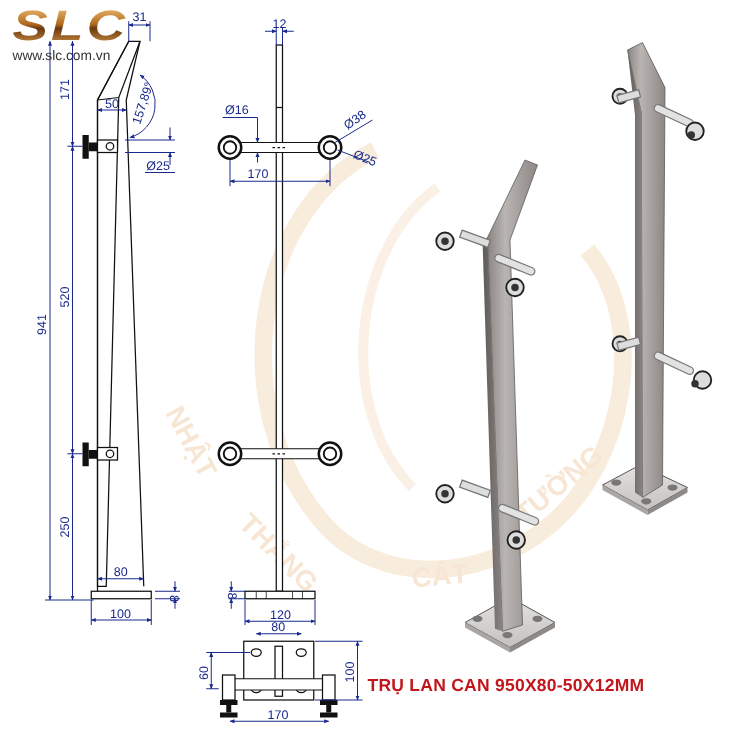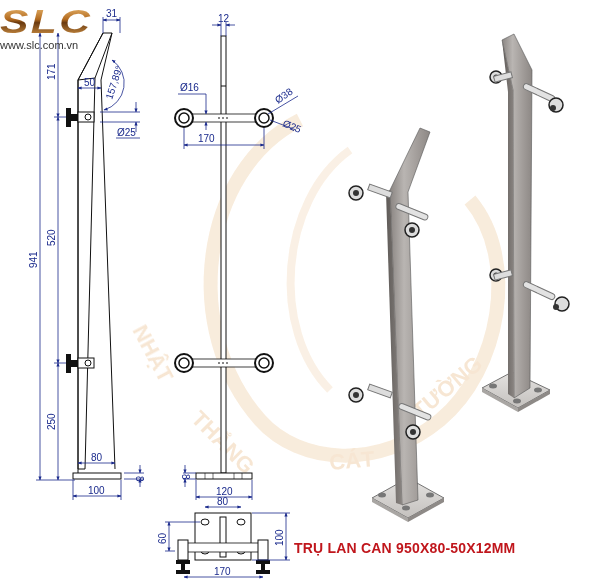--- a/index.html
+++ b/index.html
@@ -1,18 +1,18 @@
 <!DOCTYPE html>
 <html><head>
 <meta charset="utf-8">
 <style>
   html, body { margin: 0; padding: 0; background: #ffffff; }
   body { width: 600px; height: 588px; position: relative; overflow: hidden; font-family: "Liberation Sans", sans-serif; }
   #canvas { position: absolute; left: 0; top: 0; width: 600px; height: 588px; }
-  .logo { position: absolute; left: 0; top: 4px; width: 100px; height: 48px; }
+  .logo { position: absolute; left: 10px; top: 4px; width: 100px; height: 48px; }
   .logo-text { position: absolute; left: 0; top: 0; font-family: "Liberation Sans", sans-serif; font-weight: bold; font-size: 34px; letter-spacing: 2px; color: #b8742a; line-height: 34px;
     background: linear-gradient(180deg, #f0c27a 0%, #b26a1f 45%, #6a3a10 55%, #d99a4a 100%); -webkit-background-clip: text; background-clip: text; -webkit-text-fill-color: transparent; transform: scaleX(1.25); transform-origin: left top; font-style: italic; }
   .logo-url { position: absolute; left: 0; top: 35px; font-size: 11px; color: #333; white-space: nowrap; }
   .title { position: absolute; left: 294px; top: 540px; font-size: 14px; font-weight: bold; color: #c0161c; white-space: nowrap; letter-spacing: 0.2px; }
   .dim { font-family: "Liberation Sans", sans-serif; font-size: 10px; fill: #1a2a8c; }
   .wm { font-family: "Liberation Sans", sans-serif; font-weight: bold; font-size: 22px; fill: #f6e4cf; }
 </style>
 </head>
 <body>
 

